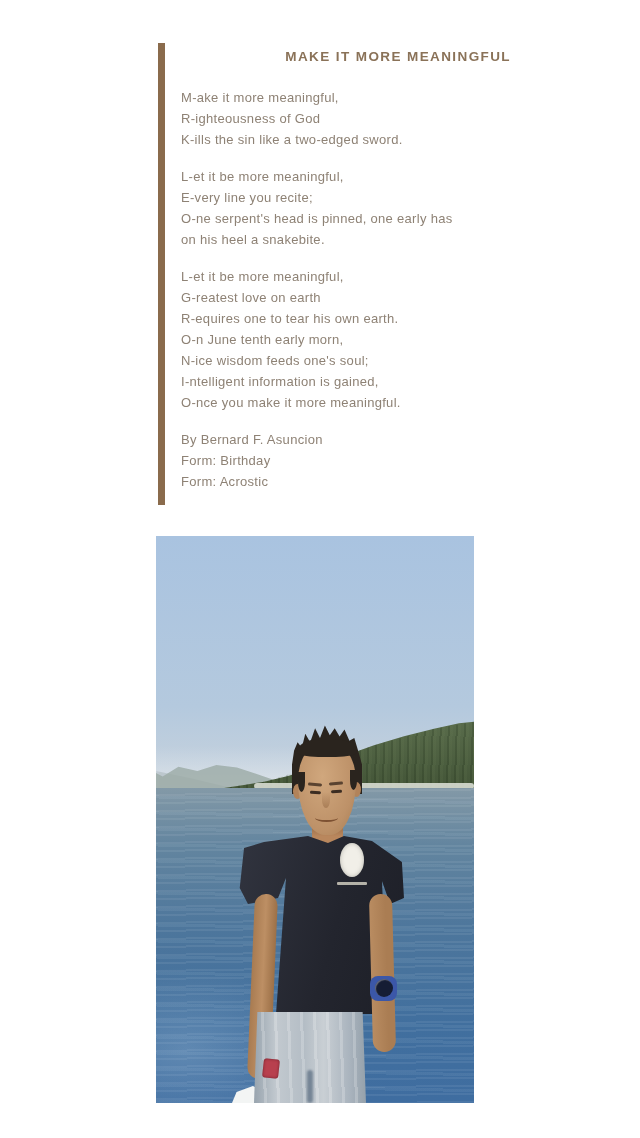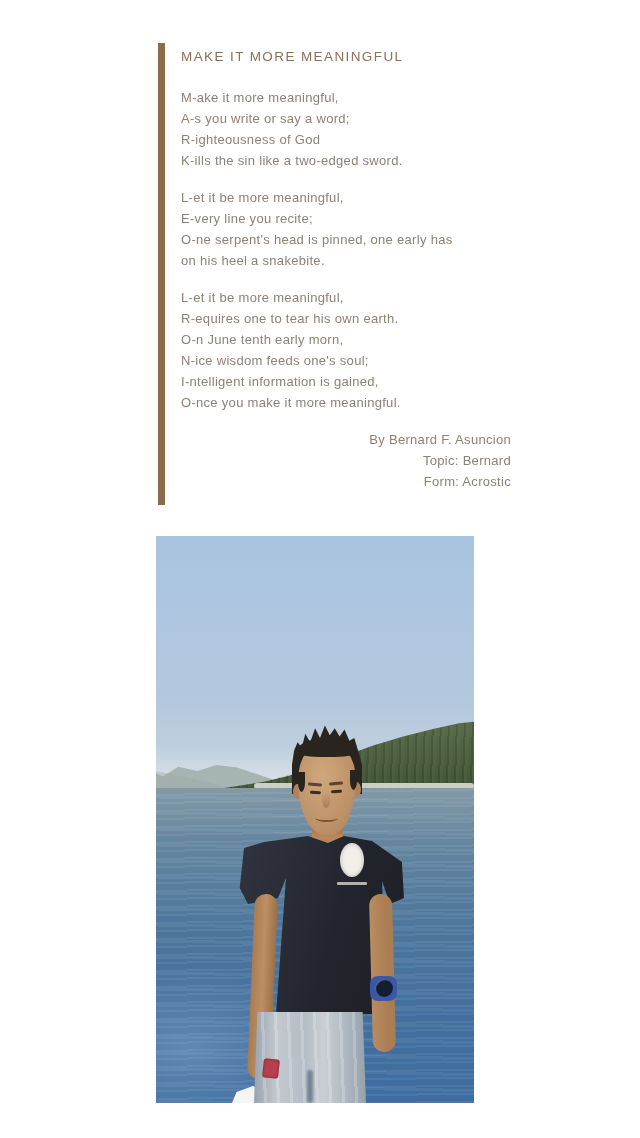--- a/index.html
+++ b/index.html
@@ -2,25 +2,25 @@
 <html><head>
 <meta charset="utf-8">
 <style>
   html,body{margin:0;padding:0;}
   body{width:640px;height:1138px;background:#ffffff;position:relative;
        font-family:"Liberation Sans",sans-serif;overflow:hidden;}
 
   
   .accent-bar{position:absolute;left:158px;top:43px;width:7px;height:462px;background:#8a6b4c;}
   .poem{position:absolute;left:181px;top:46px;width:330px;color:#8e8275;}
-  .poem-title{margin:0 0 20px 0;font-size:13.5px;font-weight:400;line-height:21px;
-              letter-spacing:1.4px;color:#8a7258;}
+  .poem-title{margin:0 0 20px 0;font-size:13.5px;font-weight:700;line-height:21px;
+              letter-spacing:1.4px;color:#8a7258;text-align:right;}
   .stanza{margin:6px 0 16px 0;}
   .line,.attrib-line{font-size:13px;line-height:21px;letter-spacing:.3px;white-space:nowrap;}
-  .attribution{margin-top:6px;text-align:right;}
+  .attribution{margin-top:6px;}
 
   
   .photo{position:absolute;left:156px;top:536px;width:318px;height:567px;margin:0;
          overflow:hidden;background:linear-gradient(#a9c3e0 0%,#b4c9de 30%,#c8d3dd 44%,#ccd5dc 45%);}
   .photo *{position:absolute;}
 
   .sky-haze{left:0;top:210px;width:100%;height:46px;
             background:linear-gradient(rgba(255,255,255,0),rgba(255,255,255,.4));}
   .hills-left{left:-6px;top:214px;width:158px;height:44px;background:#9caaa6;opacity:.8;
       filter:blur(1.5px);
@@ -93,44 +93,44 @@
 </head>
 <body>
 
 <div class="accent-bar"></div>
 
 <section class="poem">
   <h1 class="poem-title">MAKE IT MORE MEANINGFUL</h1>
 
   <div class="stanza">
     <div class="line">M-ake it more meaningful,</div>
-    <div class="line">A-s you write or say a word;</div>
     <div class="line">R-ighteousness of God</div>
     <div class="line">K-ills the sin like a two-edged sword.</div>
   </div>
 
   <div class="stanza">
     <div class="line">L-et it be more meaningful,</div>
     <div class="line">E-very line you recite;</div>
     <div class="line">O-ne serpent's head is pinned, one early has</div>
     <div class="line">on his heel a snakebite.</div>
   </div>
 
   <div class="stanza">
     <div class="line">L-et it be more meaningful,</div>
+    <div class="line">G-reatest love on earth</div>
     <div class="line">R-equires one to tear his own earth.</div>
     <div class="line">O-n June tenth early morn,</div>
     <div class="line">N-ice wisdom feeds one's soul;</div>
     <div class="line">I-ntelligent information is gained,</div>
     <div class="line">O-nce you make it more meaningful.</div>
   </div>
 
   <div class="attribution">
     <div class="attrib-line">By Bernard F. Asuncion</div>
-    <div class="attrib-line">Topic: Bernard</div>
+    <div class="attrib-line">Form: Birthday</div>
     <div class="attrib-line">Form: Acrostic</div>
   </div>
 </section>
 
 <figure class="photo" role="img" aria-label="Young man with short dark hair in a black t-shirt with a small white chest logo and faded jeans, wearing a blue wristwatch, standing on a boat on blue water with a dark forested hill and hazy distant hills behind him">
   <div class="sky-haze"></div>
   <div class="hills-left-far"></div>
   <div class="hills-left"></div>
   <div class="forest-hill"></div>
   <div class="forest-texture"></div>

